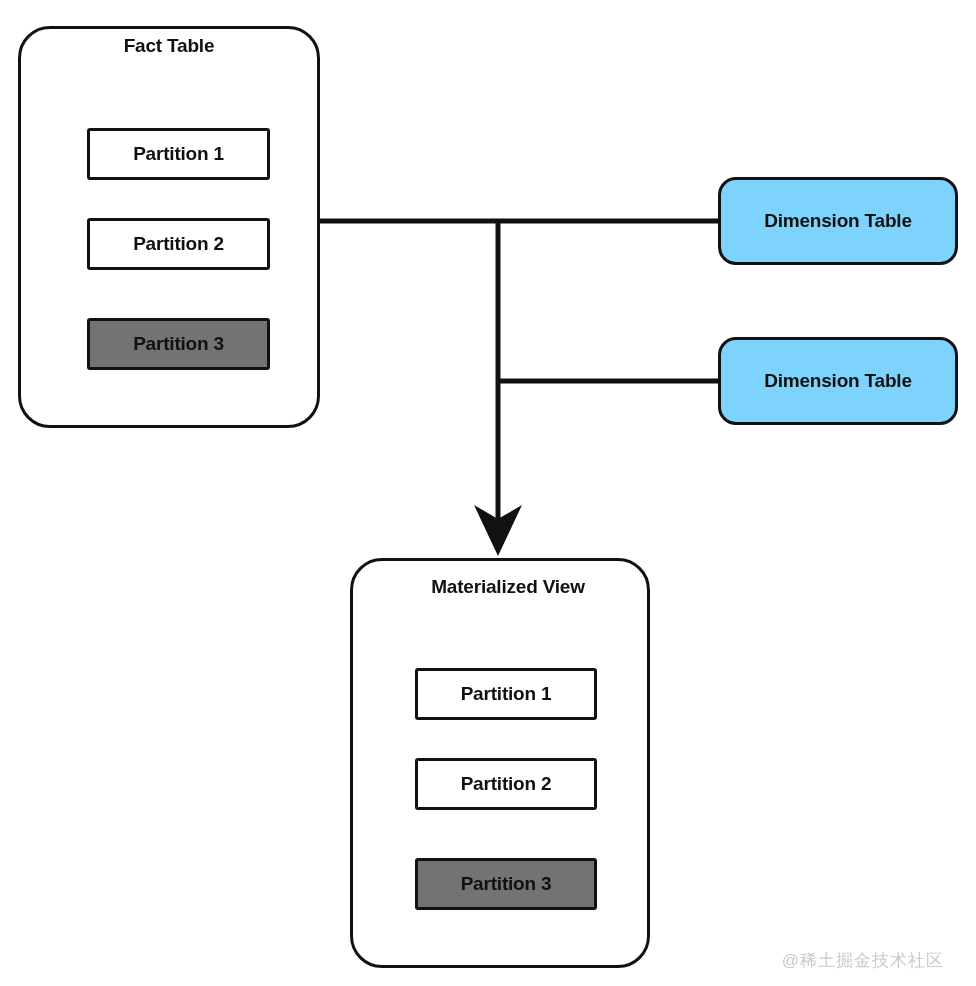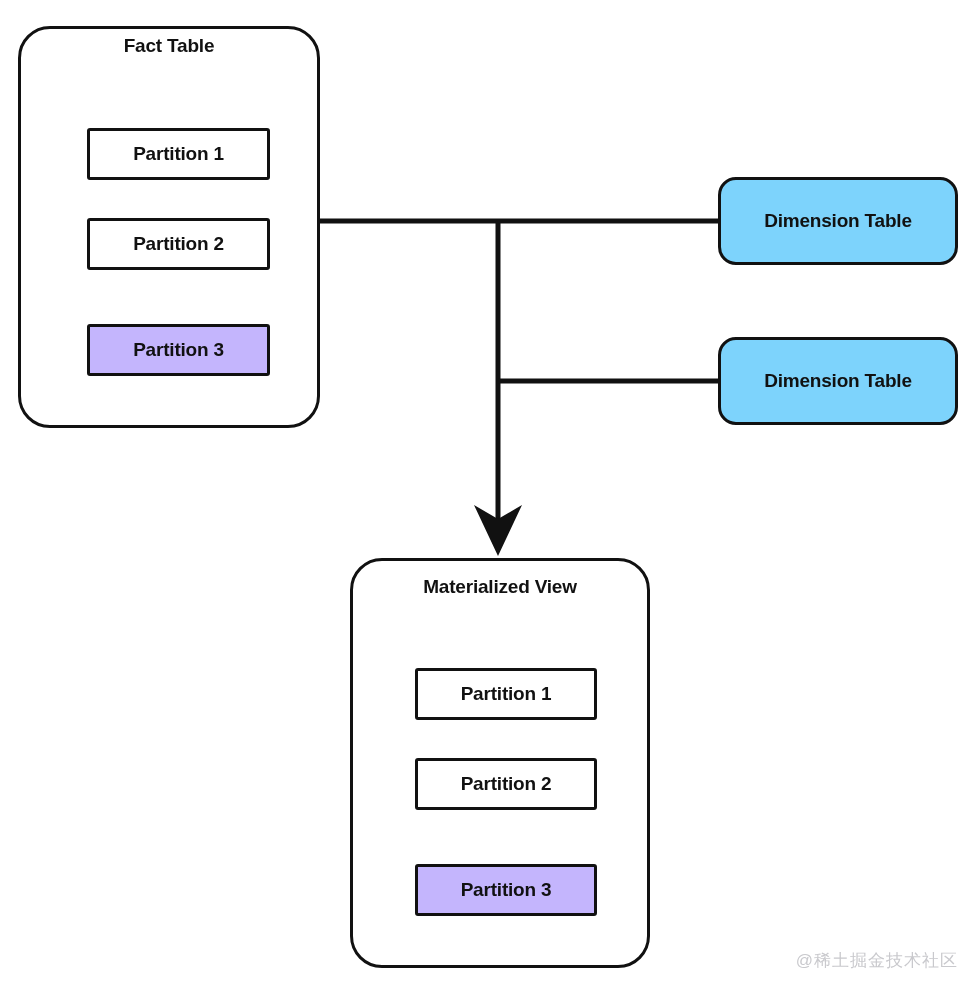--- a/index.html
+++ b/index.html
@@ -62,22 +62,21 @@
     display: flex;
     align-items: center;
     justify-content: center;
     font-size: 19px;
     font-weight: bold;
     color: #111111;
     letter-spacing: -0.2px;
     white-space: nowrap;
   }
   .partition.highlight {
-    background: #c4b5fd;
-    margin-top: 6px;
+    background: #737373;
   }
 
   
   .dim-box {
     position: absolute;
     box-sizing: border-box;
     border: 3px solid #111111;
     border-radius: 18px;
     background: #7dd3fc;
     display: flex;
@@ -86,21 +85,21 @@
     font-size: 19px;
     font-weight: bold;
     color: #111111;
     letter-spacing: -0.2px;
     white-space: nowrap;
   }
 
   
   #watermark {
     position: absolute;
-    right: 18px;
+    right: 32px;
     bottom: 14px;
     font-size: 17px;
     color: #c9c9cd;
     letter-spacing: 1px;
     white-space: nowrap;
     user-select: none;
   }
 
   
 </style>
@@ -131,21 +130,21 @@
   <div class="partition" style="left:87px; top:218px; width:183px; height:52px;">Partition 2</div>
 
   <div class="partition highlight" style="left:87px; top:318px; width:183px; height:52px;">Partition 3</div>
 
   <div class="dim-box" style="left:718px; top:177px; width:240px; height:88px;">Dimension Table</div>
 
   <div class="dim-box" style="left:718px; top:337px; width:240px; height:88px;">Dimension Table</div>
 
   <div class="container-box" style="left:350px; top:558px; width:300px; height:410px;">
   </div>
-  <div class="container-title" style="left:350px; width:300px; top:576px;">Materialized View</div>
+  <div class="container-title" style="left:350px; width:300px; top:576px;padding-left:8px;">Materialized View</div>
 
   <div class="partition" style="left:415px; top:668px; width:182px; height:52px;">Partition 1</div>
 
   <div class="partition" style="left:415px; top:758px; width:182px; height:52px;">Partition 2</div>
 
   <div class="partition highlight" style="left:415px; top:858px; width:182px; height:52px;">Partition 3</div>
 
   <div id="watermark">@稀土掘金技术社区</div>
 
 </div>

